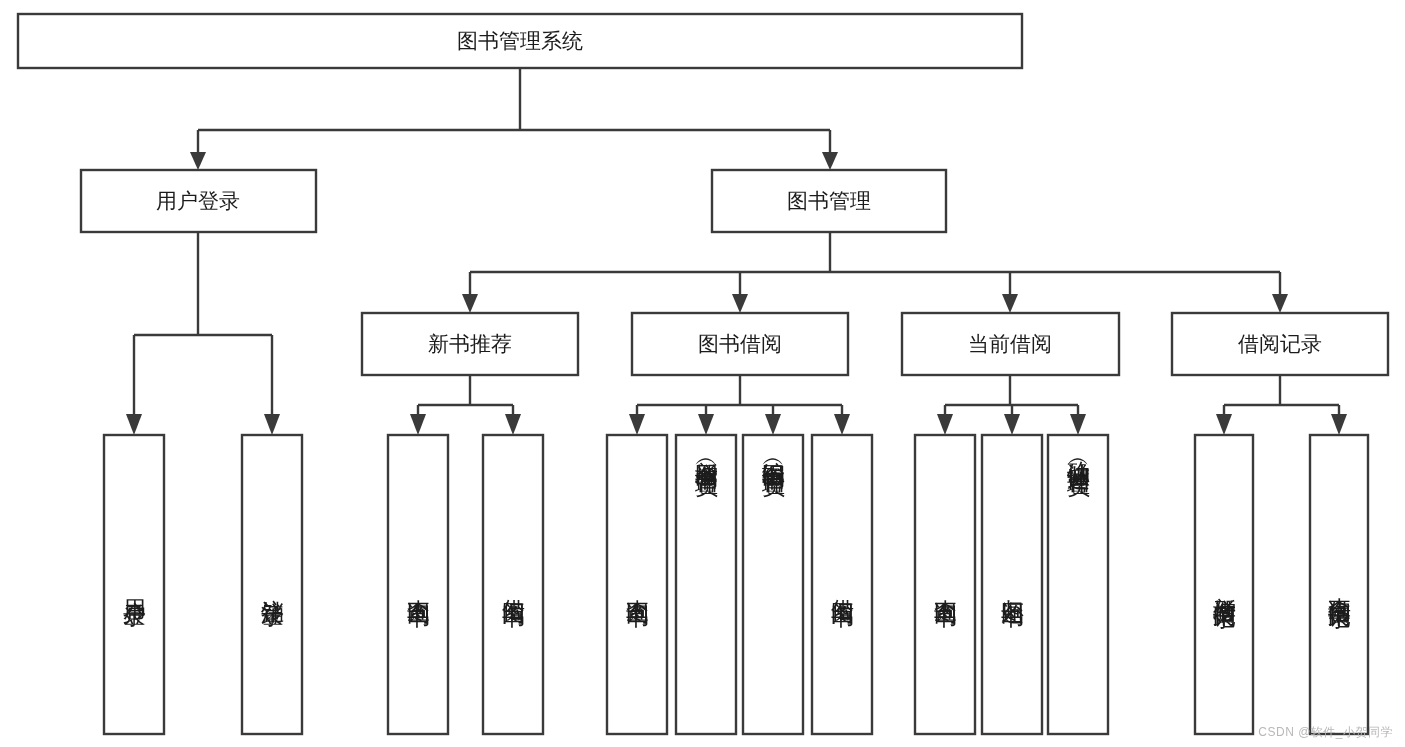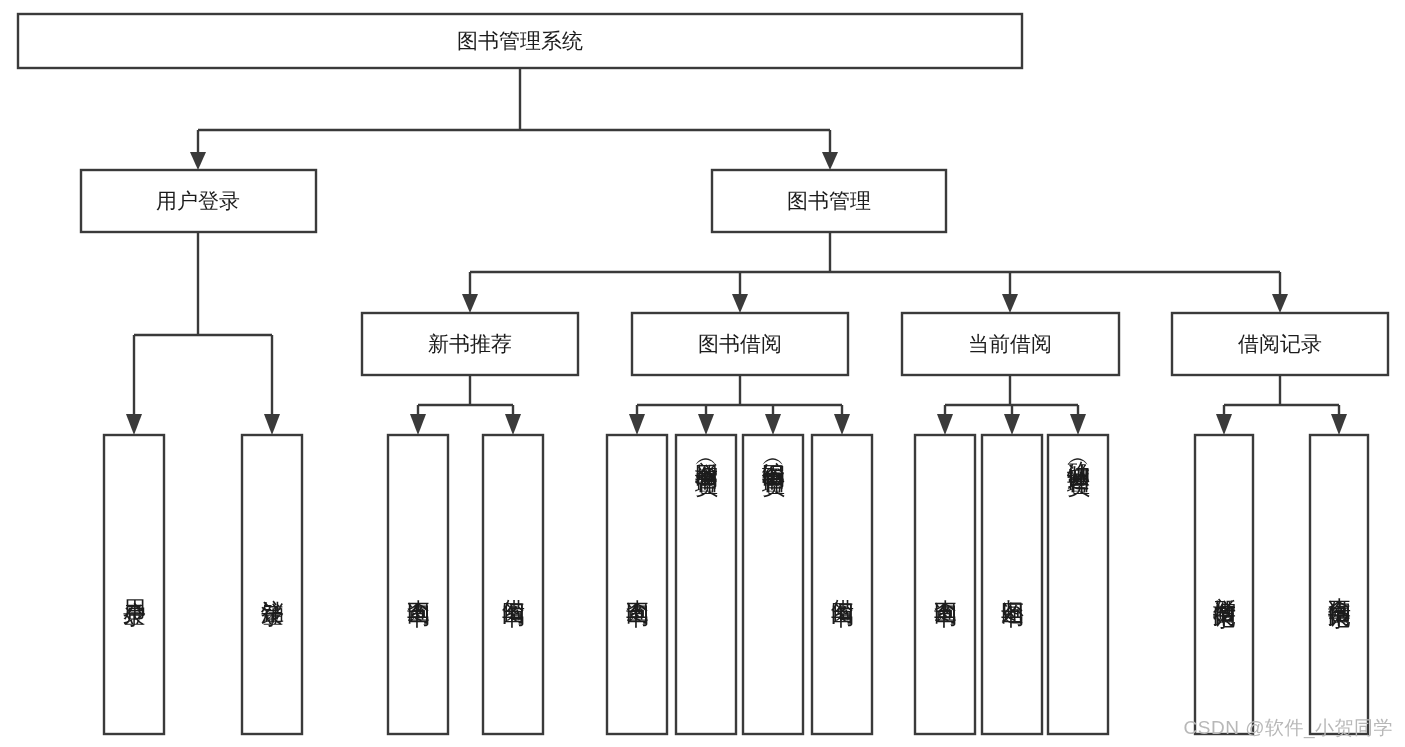--- a/index.html
+++ b/index.html
@@ -64,21 +64,21 @@
     line-height: 1.12;
     letter-spacing: 2px;
     color: #1c1c1c;
     white-space: nowrap;
   }
   #watermark {
     position: absolute;
     right: 12px;
     bottom: 6px;
     font-family: "Liberation Sans", "DejaVu Sans", sans-serif;
-    font-size: 19px;
+    font-size: 12px;
     color: #b8b8b8;
     letter-spacing: 0.5px;
     white-space: nowrap;
   }
 </style>
 </head>
 <body>
 
 <div id="diagram-root">
 

